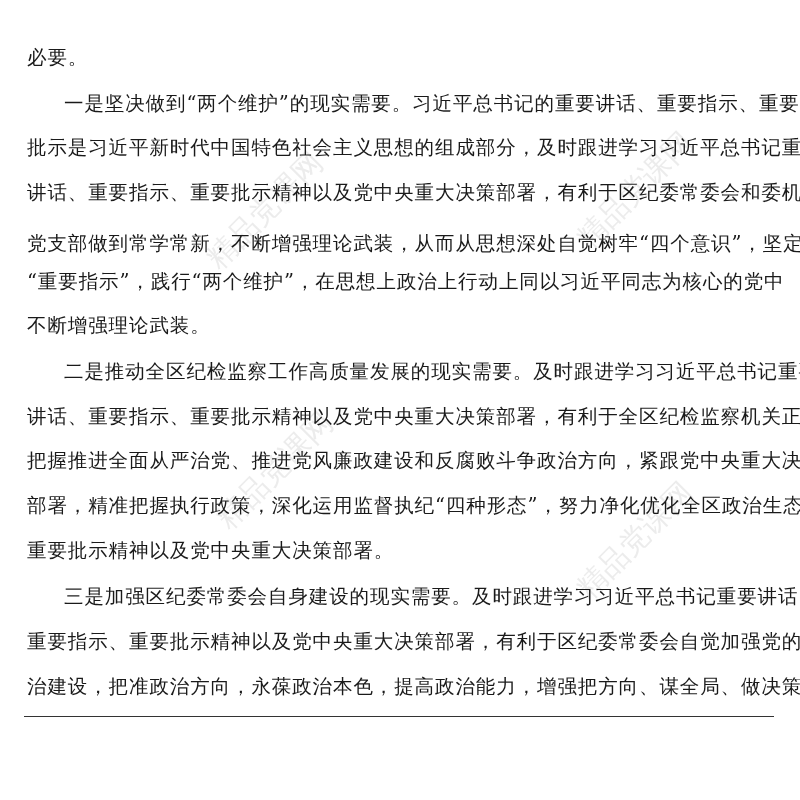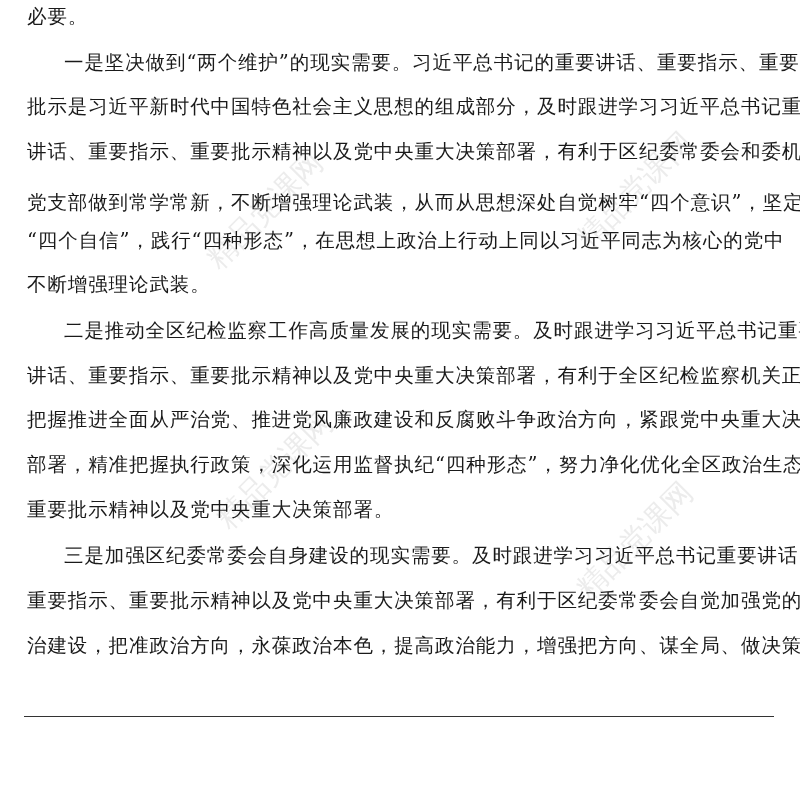--- a/index.html
+++ b/index.html
@@ -1,20 +1,20 @@
 <!DOCTYPE html>
 <html><head>
 <meta charset="utf-8">
 <style>
   html, body { margin: 0; padding: 0; background: #ffffff; }
   body { width: 800px; height: 800px; overflow: hidden; position: relative;
          font-family: "DejaVu Serif", "Liberation Serif", serif; color: #1a1a1a; }
   .page { position: absolute; left: 0; top: 0; width: 800px; height: 800px; }
   .line { position: absolute; left: 27px; width: 746px; font-size: 19.5px;
-          line-height: 30px; white-space: nowrap; letter-spacing: 0.9px; }
+          line-height: 30px; white-space: nowrap; letter-spacing: 0.9px; margin-top: 41px; }
   .indent { left: 64px; }
   .divider { position: absolute; left: 24px; width: 750px; top: 716px; height: 0;
              border-top: 1.3px solid #333; }
   .watermark { position: absolute; color: rgba(180,180,180,0.25); font-size: 30px;
                transform: rotate(-45deg); white-space: nowrap; pointer-events: none;
                font-family: "DejaVu Sans", sans-serif; }
 </style>
 </head>
 <body>
 
@@ -22,21 +22,21 @@
   <div class="watermark" style="left:190px;top:190px;">精品党课网</div>
   <div class="watermark" style="left:560px;top:170px;">精品党课网</div>
   <div class="watermark" style="left:200px;top:450px;">精品党课网</div>
   <div class="watermark" style="left:560px;top:520px;">精品党课网</div>
 
   <div class="line" style="top:2px;">必要。</div>
   <div class="line indent" style="top:48px;">一是坚决做到“两个维护”的现实需要。习近平总书记的重要讲话、重要指示、重要</div>
   <div class="line" style="top:92px;">批示是习近平新时代中国特色社会主义思想的组成部分，及时跟进学习习近平总书记重要</div>
   <div class="line" style="top:137px;">讲话、重要指示、重要批示精神以及党中央重大决策部署，有利于区纪委常委会和委机关</div>
   <div class="line" style="top:188px;">党支部做到常学常新，不断增强理论武装，从而从思想深处自觉树牢“四个意识”，坚定</div>
-  <div class="line" style="top:226px;">“四个自信”，践行“四种形态”，在思想上政治上行动上同以习近平同志为核心的党中</div>
+  <div class="line" style="top:226px;">“重要指示”，践行“两个维护”，在思想上政治上行动上同以习近平同志为核心的党中</div>
   <div class="line" style="top:270px;">不断增强理论武装。</div>
   <div class="line indent" style="top:316px;">二是推动全区纪检监察工作高质量发展的现实需要。及时跟进学习习近平总书记重要</div>
   <div class="line" style="top:361px;">讲话、重要指示、重要批示精神以及党中央重大决策部署，有利于全区纪检监察机关正确</div>
   <div class="line" style="top:405px;">把握推进全面从严治党、推进党风廉政建设和反腐败斗争政治方向，紧跟党中央重大决策</div>
   <div class="line" style="top:450px;">部署，精准把握执行政策，深化运用监督执纪“四种形态”，努力净化优化全区政治生态，</div>
   <div class="line" style="top:495px;">重要批示精神以及党中央重大决策部署。</div>
   <div class="line indent" style="top:541px;">三是加强区纪委常委会自身建设的现实需要。及时跟进学习习近平总书记重要讲话、</div>
   <div class="line" style="top:586px;">重要指示、重要批示精神以及党中央重大决策部署，有利于区纪委常委会自觉加强党的政</div>
   <div class="line" style="top:631px;">治建设，把准政治方向，永葆政治本色，提高政治能力，增强把方向、谋全局、做决策、</div>
 

